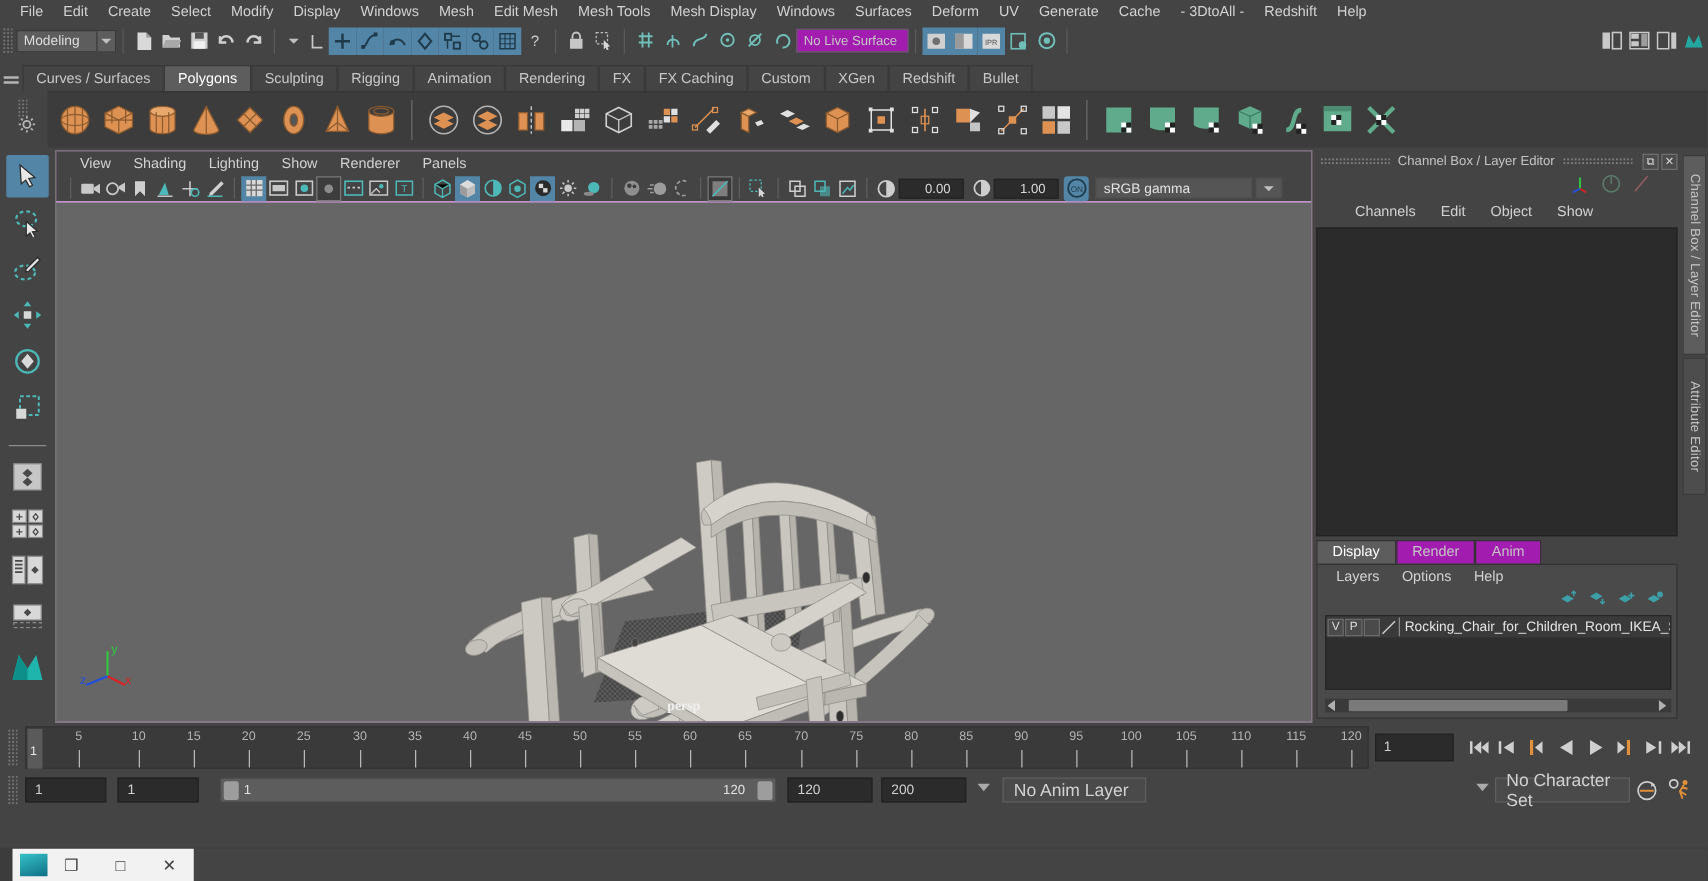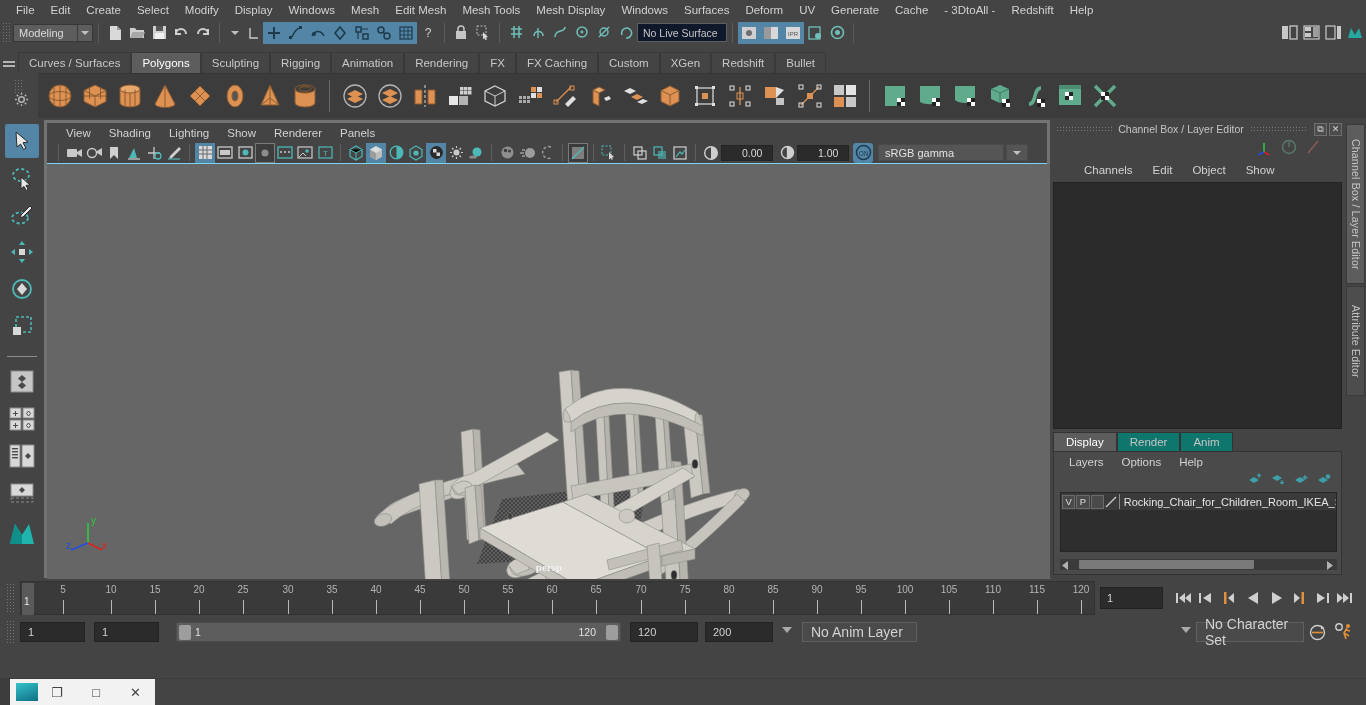--- a/index.html
+++ b/index.html
@@ -48,21 +48,21 @@
   .tri-d { width: 0;height:0;border-left:4px solid transparent;border-right:4px solid transparent;border-top:4px solid #c0c0c0; }
   .sep { width: 1px; height: 20px; background: #5a5a5a; margin: 0 5px; }
   .ico {
     width: 22px; height: 22px; display: inline-flex; align-items: center;
     justify-content: center; margin: 0 0px; position: relative;
   }
   .ico.sm { width: 19px; height: 21px; }
   .ico.on { background: #5285a6; }
   .ico.selbox { background: #5285a6; }
   .nolive {
-    width: 90px; height: 19px; background: #0f172a; border: 1px solid #5e5e5e;
+    width: 90px; height: 19px; background: #a21caf; border: 1px solid #5e5e5e;
     font-size: 10.5px; color: #c6c6c6; display: flex; align-items: center;
     padding-left: 5px;
   }
 
   
   .shelftabs {
     position: absolute; left: 0; top: 51px; width: 1344px; height: 22px;
     background: #444444; display: flex; align-items: flex-end; text-align: center;
   }
   .hamb { width: 18px; height: 22px; display: flex; align-items: center; justify-content: center; }
@@ -99,21 +99,21 @@
     background: #444444; display: flex; flex-direction: column; align-items: center;
     padding-top: 4px;
   }
   .tb { width: 34px; height: 34px; margin-bottom: 3px; display:flex; align-items:center; justify-content:center; border-radius:2px;}
   .tb.active { background: #5285a6; }
   .tb-div { width: 30px; height: 1px; background: #8d8d8d; margin: 10px 0 8px 0; }
 
   
   .vp-panel {
     position: absolute; left: 44px; top: 120px; width: 1006px; height: 458px;
-    background: #7dd3fc; border: 3px solid #737373;
+    background: #f0abfc; border: 1px solid #737373;
   }
   .vp-menu { height: 19px; display: flex; align-items: center; padding-left: 10px; background:#444444; }
   .vp-menu .vmi { font-size: 11.5px; color: #d2d2d2; padding: 0 9px; }
   .vp-tools {
     height: 21px; background: #444444; display: flex; align-items: center;
     padding-left: 6px;
   }
   .vp-tools .ico { width: 20px; height: 20px; }
   .vsep { width:1px; height: 17px; background:#5e5e5e; margin: 0 5px; }
   .numfield {
@@ -154,21 +154,21 @@
   .rp-btn { width:13px;height:13px;border:1px solid #6f6f6f;display:flex;align-items:center;justify-content:center;margin-left:2px;background:#4c4c4c;font-size:9px;color:#d4d4d4; }
   .rp-iconrow { height: 22px; display:flex; align-items:center; justify-content:flex-end; padding-right:24px; gap:8px; }
   .rp-menu { height: 20px; display:flex; align-items:center; padding-left: 24px; }
   .rp-menu .rmi { font-size:11.5px;color:#d2d2d2;padding:0 10px; }
   .chanbox {
     position:absolute; left: 3px; top: 62px; width: 289px; height: 247px;
     background: #2b2b2b; border: 1px solid #222;
   }
   .lyr-tabs { position:absolute; left:3px; top: 312px; display:flex; align-items:flex-end; }
   .ltab { height: 19px; padding: 0 12px; font-size: 11.5px; display:flex;align-items:center;
-          background:#0f766e; color:#c4c4c4; border:1px solid #333; border-bottom:none; }
+          background:#a21caf; color:#c4c4c4; border:1px solid #333; border-bottom:none; }
   .ltab.active { background: #5d5d5d; color:#fff; }
   .lyr-body { position:absolute; left:3px; top:331px; width:289px; height:124px; background:#4a4a4a; border:1px solid #333; }
   .lyr-menu { height:19px; display:flex; align-items:center; padding-left:6px; }
   .lyr-menu .lmi { font-size:11.5px; color:#d2d2d2; padding:0 9px; }
   .lyr-icons { height:18px; display:flex; align-items:center; justify-content:flex-end; gap:9px; padding-right:10px; }
   .lyr-list { position:absolute; left:6px; top:40px; width:277px; height:60px; background:#2e2e2e; border:1px solid #262626; }
   .lyr-row { display:flex; align-items:center; height:17px; background:#3a3a3a; }
   .lyr-cell { width:14px;height:14px;border:1px solid #6b6b6b;background:#4a4a4a;font-size:9.5px;display:flex;align-items:center;justify-content:center;color:#dcdcdc;margin-left:1px; }
   .lyr-name { font-size:11px;color:#e4e4e4; padding-left:4px; white-space:nowrap; overflow:hidden; }
   .lyr-scroll { position:absolute; left:6px; bottom:4px; width:277px; height:11px; background:#3a3a3a; display:flex; align-items:center; }

